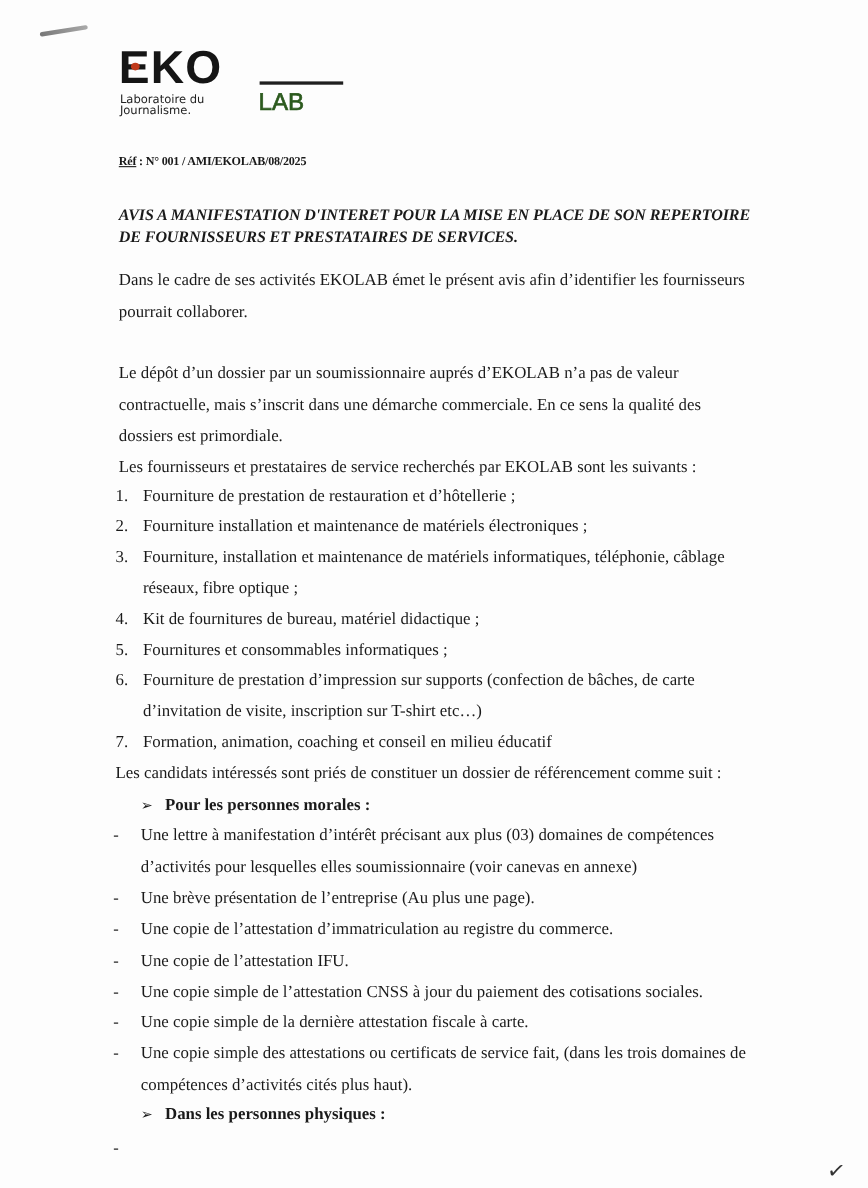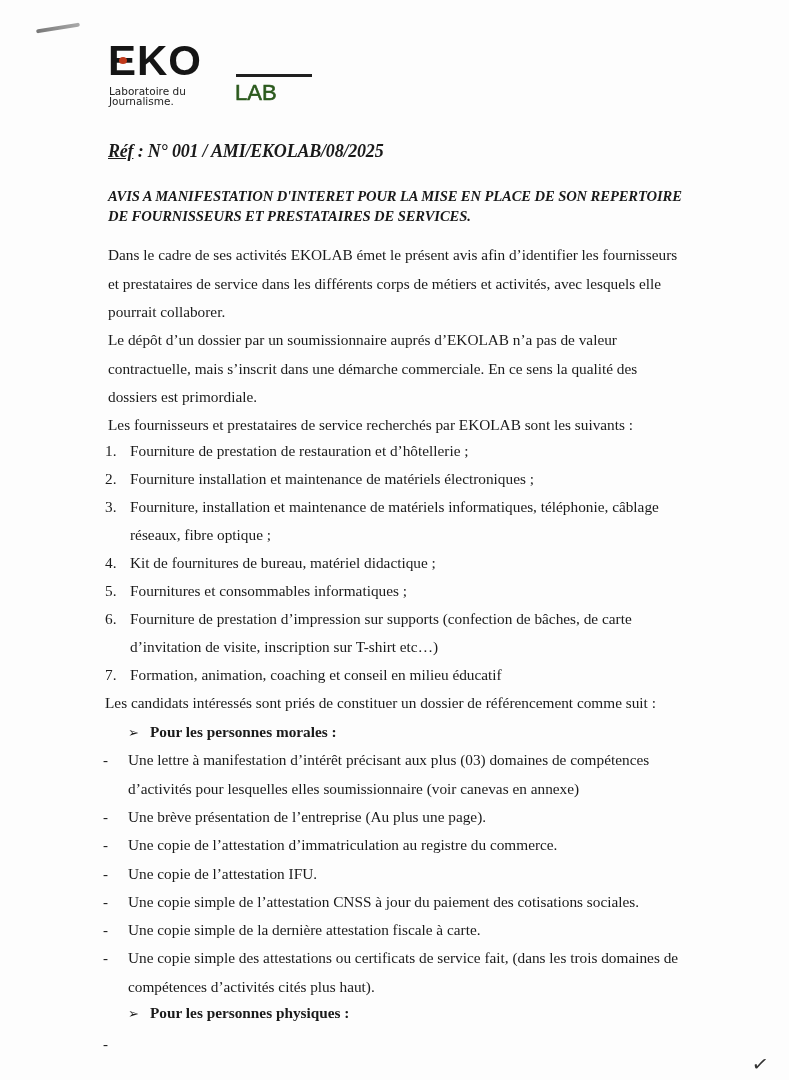--- a/index.html
+++ b/index.html
@@ -36,21 +36,21 @@
   }
   .logo-sub {
     position: absolute; left: 1px; top: 46px;
     font-family: "DejaVu Sans", sans-serif; font-size: 10.5px; line-height: 10px;
     color: #222;
   }
   
   .page-text { position: absolute; left: 0; top: 0; width: 789px; }
   .ref {
     position: absolute; left: 108px; top: 141px;
-    font-size: 18px; font-weight: 700; letter-spacing: -0.2px; font-style: italic;
+    font-size: 11px; font-weight: 700; letter-spacing: -0.2px;
   }
   .ref .u { text-decoration: underline; }
   .title {
     position: absolute; left: 108px; top: 186px; width: 600px;
     font-size: 14.6px; font-weight: 700; font-style: italic;
     line-height: 20px; letter-spacing: -0.1px;
   }
   .para { position: absolute; left: 108px; width: 600px; font-size: 15.3px; line-height: 28.5px; }
   .li { position: absolute; font-size: 15.3px; line-height: 28.5px; }
   .num { position: absolute; left: 105px; }
@@ -89,21 +89,20 @@
     <span class="u">Réf</span><span> : N° 001 / AMI/EKOLAB/08/2025</span>
   </div>
 
   <div class="title">
     <div>AVIS A MANIFESTATION D'INTERET POUR LA MISE EN PLACE DE SON REPERTOIRE</div>
     <div>DE FOURNISSEURS ET PRESTATAIRES DE SERVICES.</div>
   </div>
 
   <div class="para" style="top:241px">
     <div>Dans le cadre de ses activités EKOLAB émet le présent avis afin d’identifier les fournisseurs</div>
-    <div>et prestataires de service dans les différents corps de métiers et activités, avec lesquels elle</div>
     <div>pourrait collaborer.</div>
   </div>
 
   <div class="para" style="top:326px">
     <div>Le dépôt d’un dossier par un soumissionnaire auprés d’EKOLAB n’a pas de valeur</div>
     <div>contractuelle, mais s’inscrit dans une démarche commerciale. En ce sens la qualité des</div>
     <div>dossiers est primordiale.</div>
   </div>
 
   <div class="para" style="top:411px">Les fournisseurs et prestataires de service recherchés par EKOLAB sont les suivants :</div>
@@ -164,19 +163,19 @@
   <div class="dtext" style="top:888px">Une copie simple de l’attestation CNSS à jour du paiement des cotisations sociales.</div>
   <div class="dash" style="top:916px">-</div>
   <div class="dtext" style="top:916px">Une copie simple de la dernière attestation fiscale à carte.</div>
   <div class="dash" style="top:944px">-</div>
   <div class="dtext" style="top:944px">
     <div>Une copie simple des attestations ou certificats de service fait, (dans les trois domaines de</div>
     <div>compétences d’activités cités plus haut).</div>
   </div>
 
   <div class="sub" style="top:999px">
-    <span class="arrow">➢</span><span>Pour les personnes physiques :</span>
+    <span class="arrow">➢</span><span>Dans les personnes physiques :</span>
   </div>
 
   <div class="dash" style="top:1030px">-</div>
 </div>
 
 <div class="check">✓</div>
 
 </body></html>

